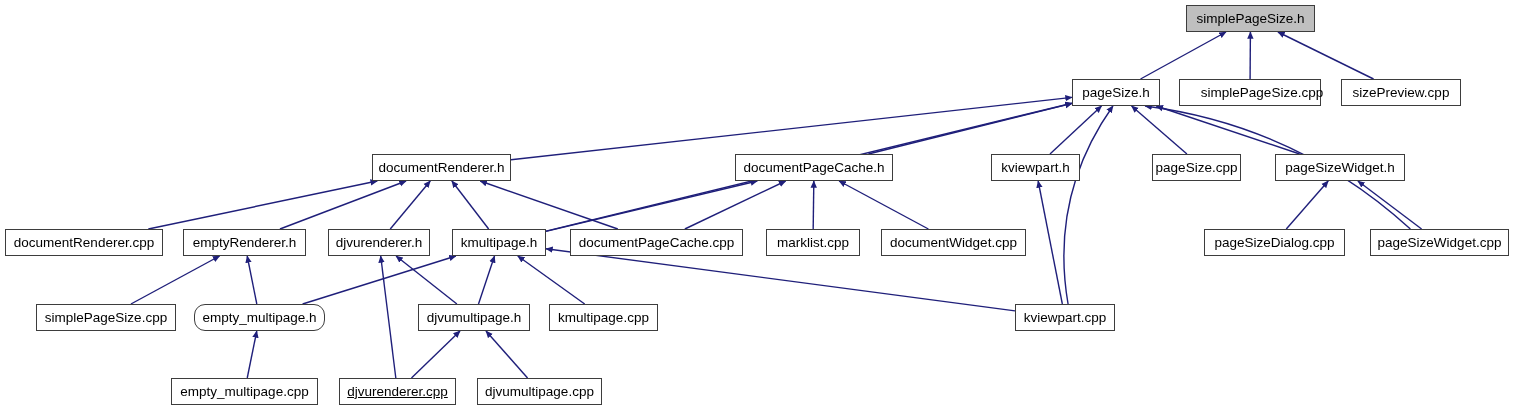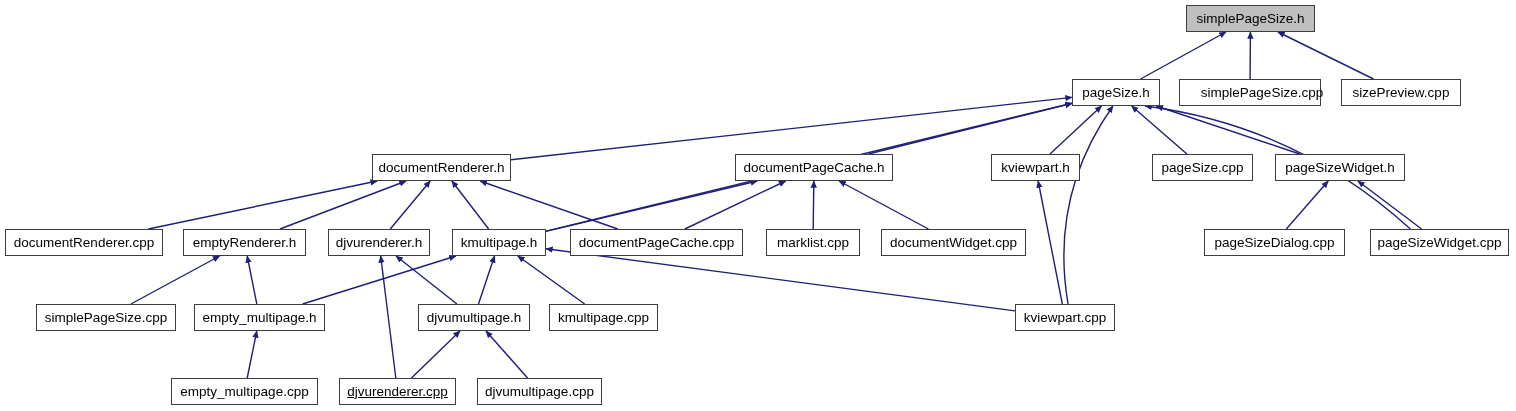--- a/index.html
+++ b/index.html
@@ -107,21 +107,21 @@
       </div>
       <div class="gnode" style="left: 372px; top: 154px; width: 139px;">
         <span class="lbl">documentRenderer.h</span>
       </div>
       <div class="gnode" style="left: 735px; top: 154px; width: 158px;">
         <span class="lbl">documentPageCache.h</span>
       </div>
       <div class="gnode" style="left: 991px; top: 154px; width: 89px;">
         <span class="lbl">kviewpart.h</span>
       </div>
-      <div class="gnode" style="left: 1152px; top: 154px; width: 101px;">
+      <div class="gnode" style="left: 1152px; top: 154px; width: 89px;">
         <span class="lbl">pageSize.cpp</span>
       </div>
       <div class="gnode" style="left: 1275px; top: 154px; width: 130px;">
         <span class="lbl">pageSizeWidget.h</span>
       </div>
       <div class="gnode" style="left: 5px; top: 229px; width: 158px;">
         <span class="lbl">documentRenderer.cpp</span>
       </div>
       <div class="gnode" style="left: 183px; top: 229px; width: 123px;">
         <span class="lbl">emptyRenderer.h</span>
@@ -143,21 +143,21 @@
       </div>
       <div class="gnode" style="left: 1204px; top: 229px; width: 141px;">
         <span class="lbl">pageSizeDialog.cpp</span>
       </div>
       <div class="gnode" style="left: 1370px; top: 229px; width: 139px;">
         <span class="lbl">pageSizeWidget.cpp</span>
       </div>
       <div class="gnode" style="left: 36px; top: 304px; width: 140px;">
         <span class="lbl">simplePageSize.cpp</span>
       </div>
-      <div class="gnode" style="left: 194px; top: 304px; width: 131px;">
+      <div class="gnode" style="left: 194px; top: 304px; width: 131px; border-radius: 11px;">
         <span class="lbl">empty_multipage.h</span>
       </div>
       <div class="gnode" style="left: 418px; top: 304px; width: 112px;">
         <span class="lbl">djvumultipage.h</span>
       </div>
       <div class="gnode" style="left: 549px; top: 304px; width: 109px;">
         <span class="lbl">kmultipage.cpp</span>
       </div>
       <div class="gnode" style="left: 1015px; top: 304px; width: 100px;">
         <span class="lbl">kviewpart.cpp</span>

